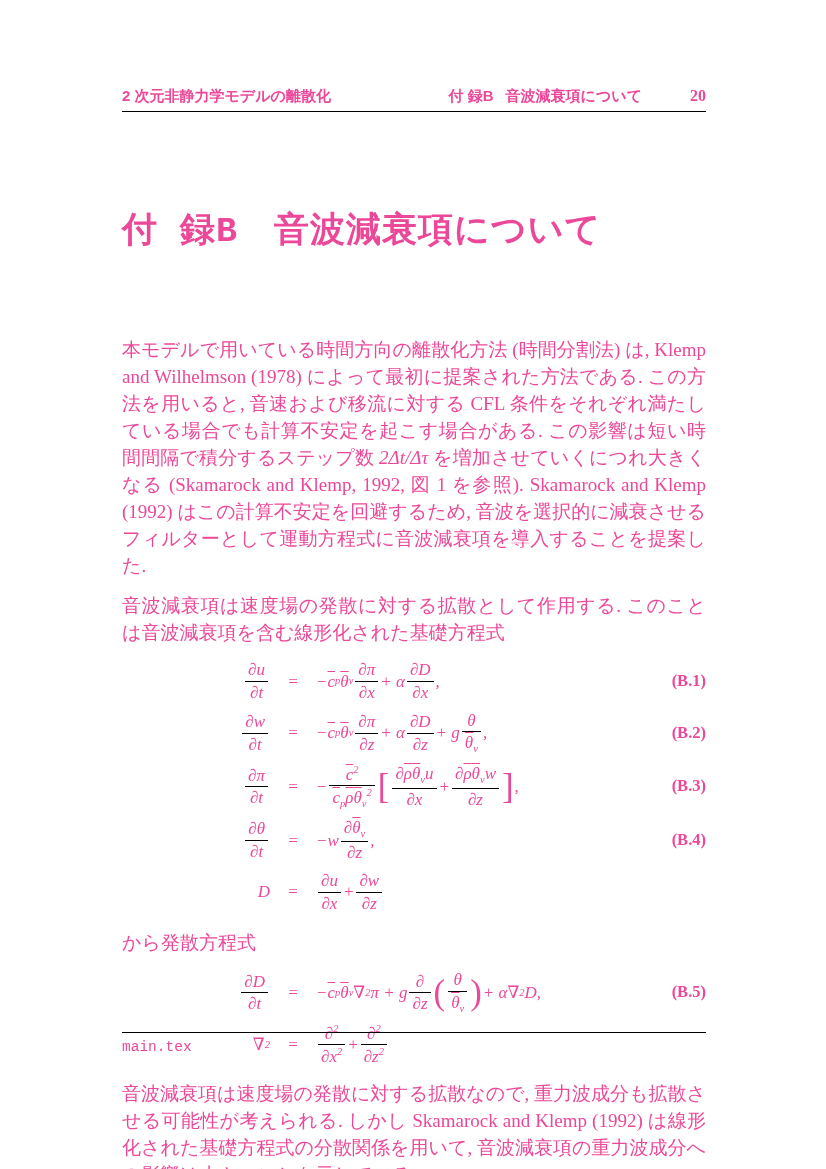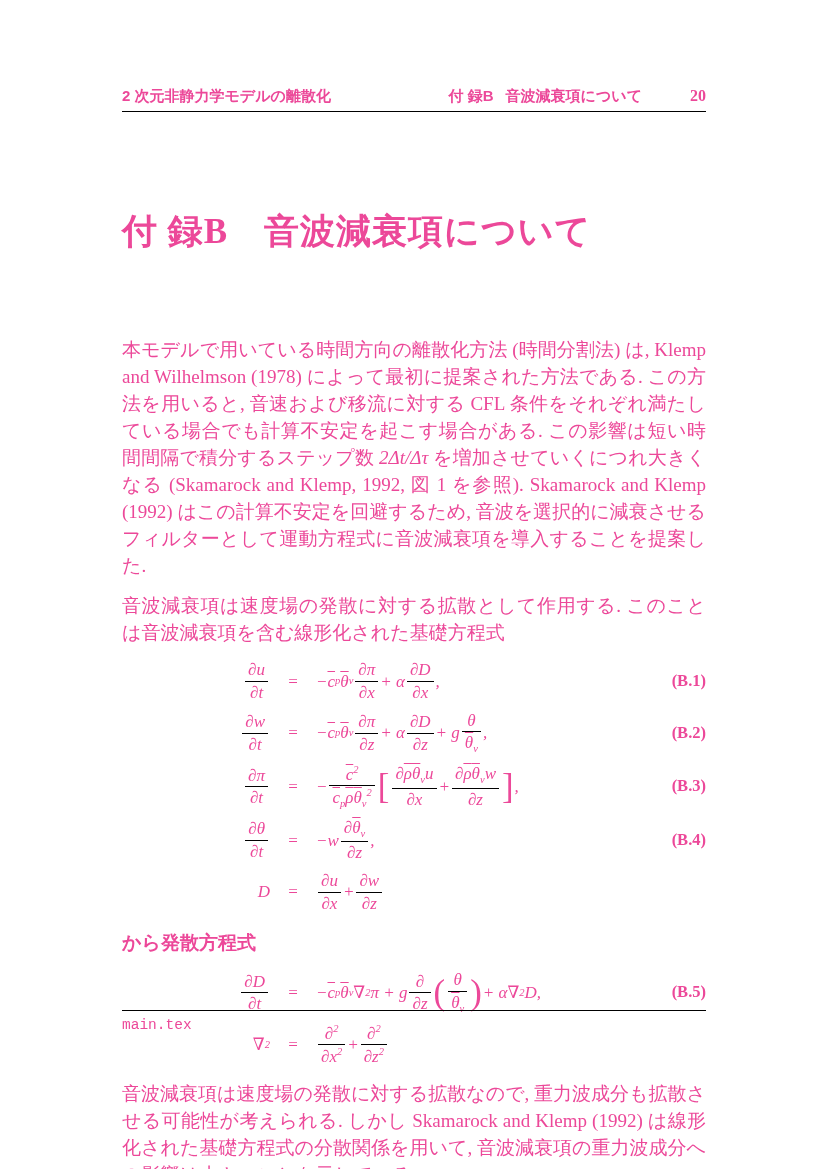--- a/index.html
+++ b/index.html
@@ -20,54 +20,54 @@
     font-weight:bold;font-size:15px;line-height:1.2;
   }
   .hdr-right{display:flex;align-items:baseline;}
   .hdr-center-label{margin-right:12px;}
   .hdr-page{font-family:"Liberation Serif","DejaVu Serif",serif;
     font-weight:bold;font-size:16px;margin-left:48px;}
   .header-rule{border:none;border-top:1.5px solid #000;margin:6px 0 0 0;}
   
   .chapter-title{
     margin:100px 0 0 0;
-    font-family:Liberation Serif, serif;
+    font-family:Liberation Mono, monospace;
     font-weight:bold;font-size:35px;line-height:1.15;
     letter-spacing:1px;
   }
   .title-gap{display:inline-block;width:36px;}
   
   .para{
     font-size:19px;line-height:27px;
     text-align:justify;margin:0;
   }
   .para i{font-style:italic;}
   .p1{margin-top:84px;}
   .p2{margin-top:13px;}
-  .bridge{margin-top:16px;font-weight:bold;}
+  .bridge{margin-top:16px;}
   .p3{margin-top:13px;}
   
   .eq-block{margin:14px 0 10px 0;}
   .eq-line{
     display:flex;align-items:center;
     font-size:17px;font-style:italic;line-height:1.15;
     margin:8px 0;
   }
   .eq-lhs{width:148px;display:flex;justify-content:flex-end;align-items:center;}
   .eq-rel{width:46px;text-align:center;font-style:normal;}
   .eq-rhs{flex:1;display:flex;align-items:center;flex-wrap:nowrap;white-space:nowrap;}
   .eq-num{margin-left:auto;font-style:normal;font-size:16.5px;font-weight:bold;}
   .f{display:inline-block;vertical-align:middle;text-align:center;margin:0 2px;}
   .f .n{display:block;border-bottom:1px solid #000;padding:0 3px 1px 3px;}
   .f .d{display:block;padding:1px 3px 0 3px;}
   .ol{text-decoration:overline;}
   sub,sup{font-size:0.62em;}
   .big{font-size:205%;font-weight:300;font-style:normal;vertical-align:middle;line-height:0.85;margin:0 1px;}
   
-  .footer{position:absolute;left:122px;right:120px;top:1010px;}
+  .footer{position:absolute;left:122px;right:120px;top:1032px;}
   .footer-rule{border:none;border-top:1px solid #000;margin:0 0 6px 0;}
   .footer-row{display:flex;justify-content:space-between;align-items:baseline;font-size:15px;}
   .footer-left{font-family:"Liberation Mono","DejaVu Sans Mono",monospace;font-size:14.5px;}
 </style>
 </head>
 <body>
 
 <div class="page">
 
   <div class="running-header">

